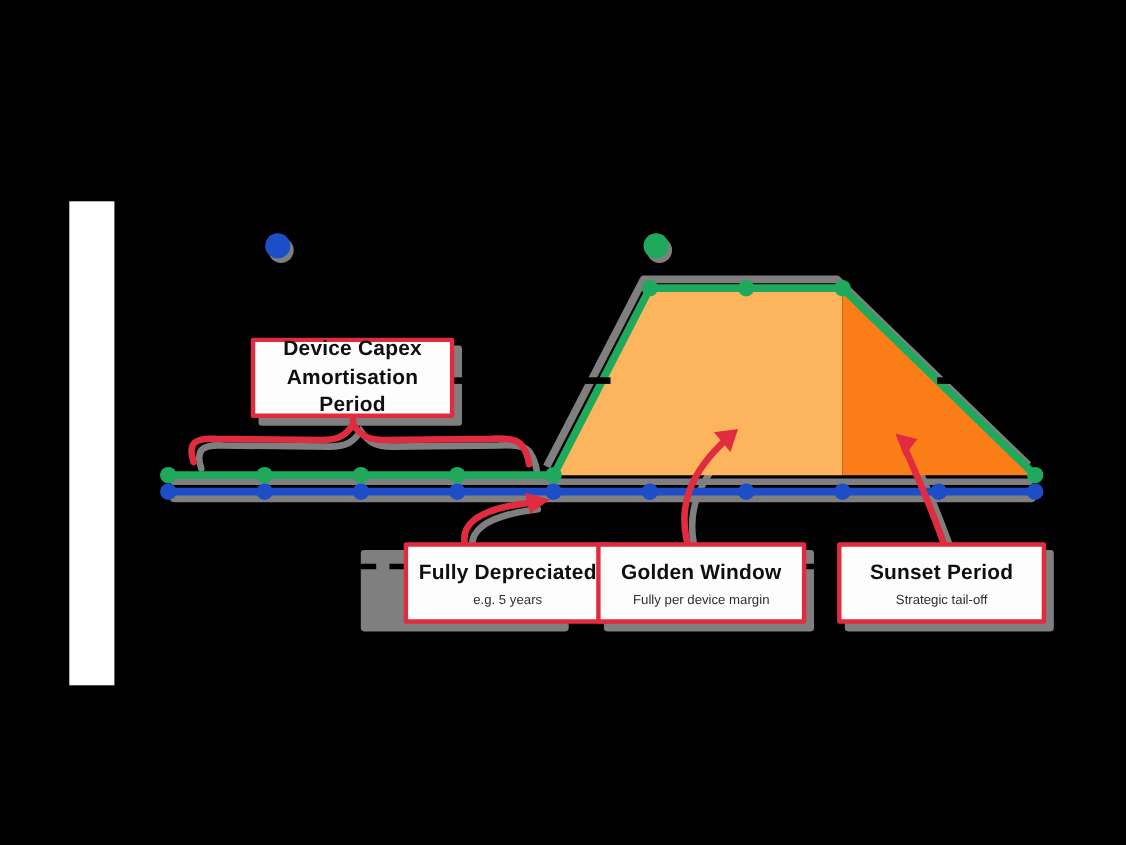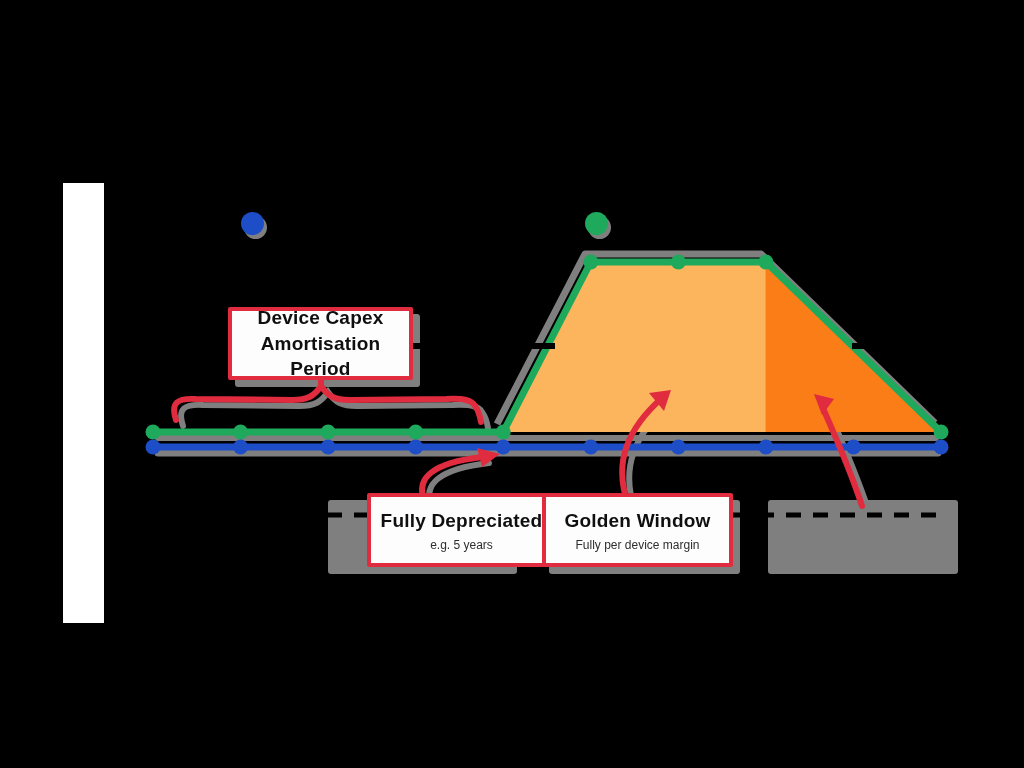--- a/index.html
+++ b/index.html
@@ -106,14 +106,18 @@
   <div class="callout" style="left:321px;top:493px;width:189px;height:74px;margin-left:46px;">
     <div class="title">Fully Depreciated</div>
     <div class="subtitle">e.g. 5 years</div>
   </div>
 
   <div class="callout" style="left:542px;top:493px;width:191px;height:74px;align-items:center;">
     <div class="title">Golden Window</div>
     <div class="subtitle">Fully per device margin</div>
   </div>
 
+  <div class="callout" style="left:761px;top:493px;width:190px;height:74px;">
+    <div class="title">Sunset Period</div>
+    <div class="subtitle">Strategic tail-off</div>
+  </div>
 
 </div>
 
 </body></html>

